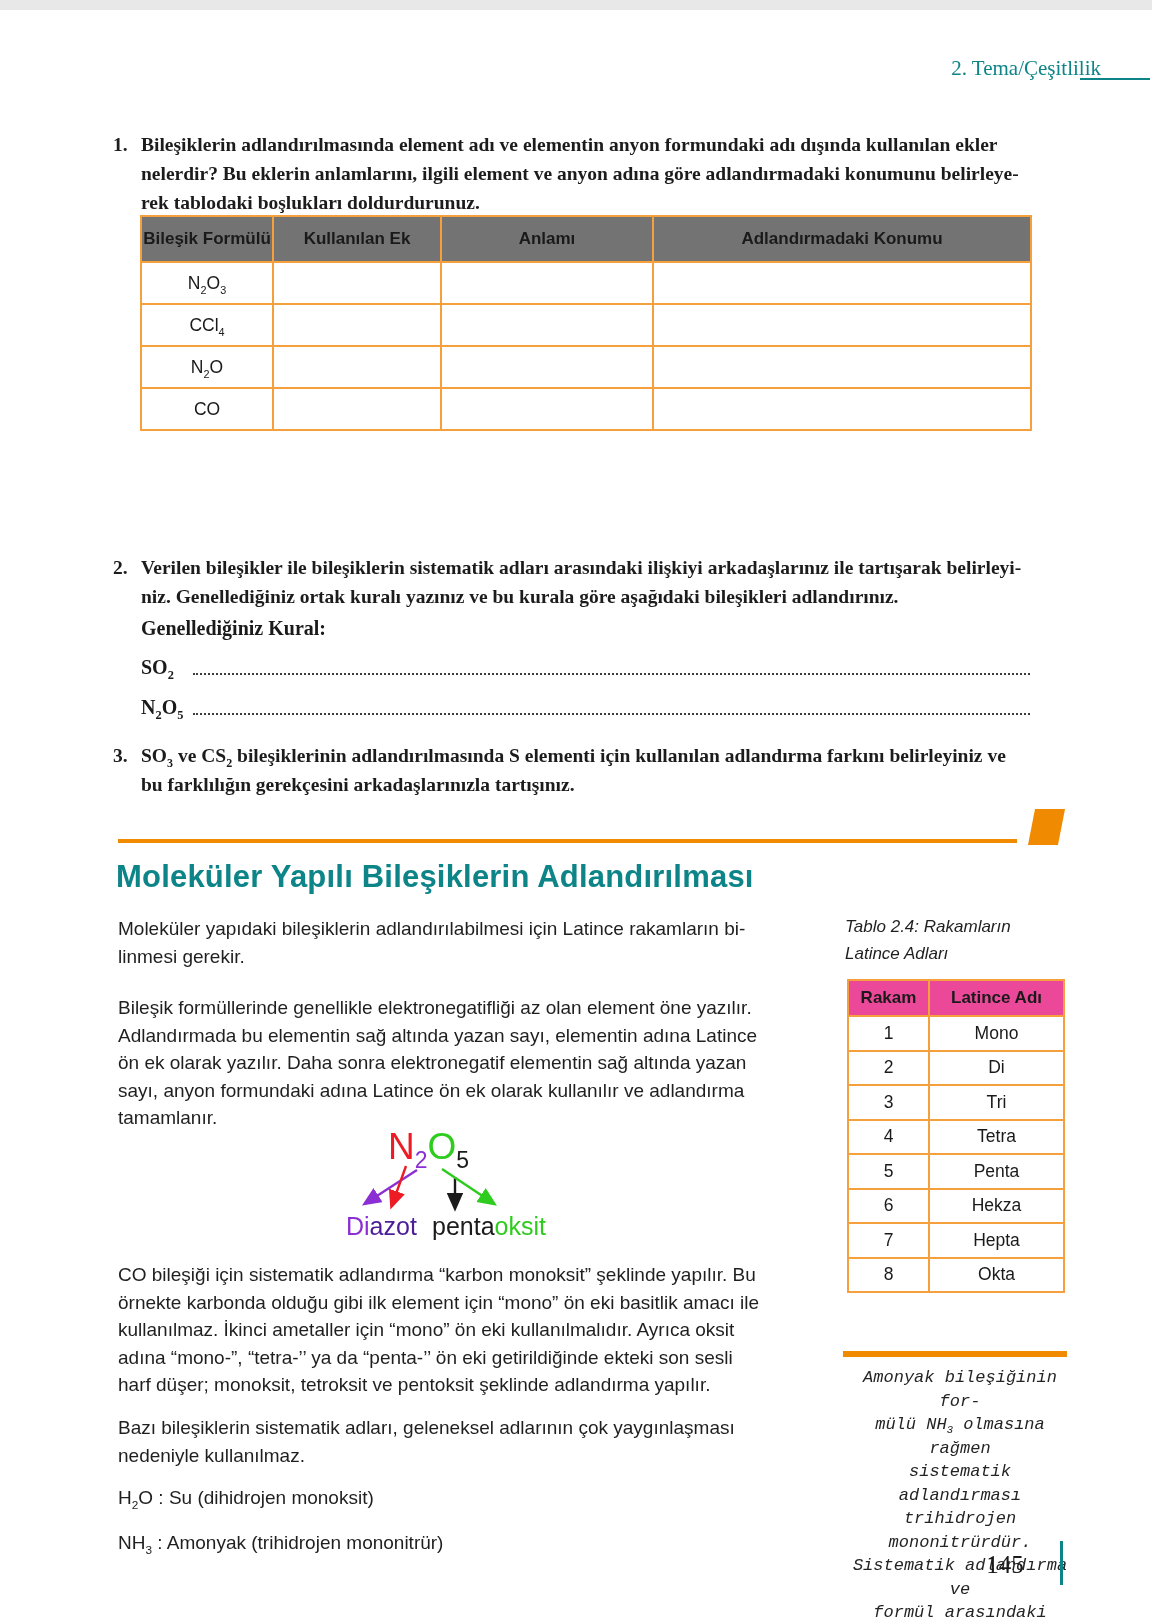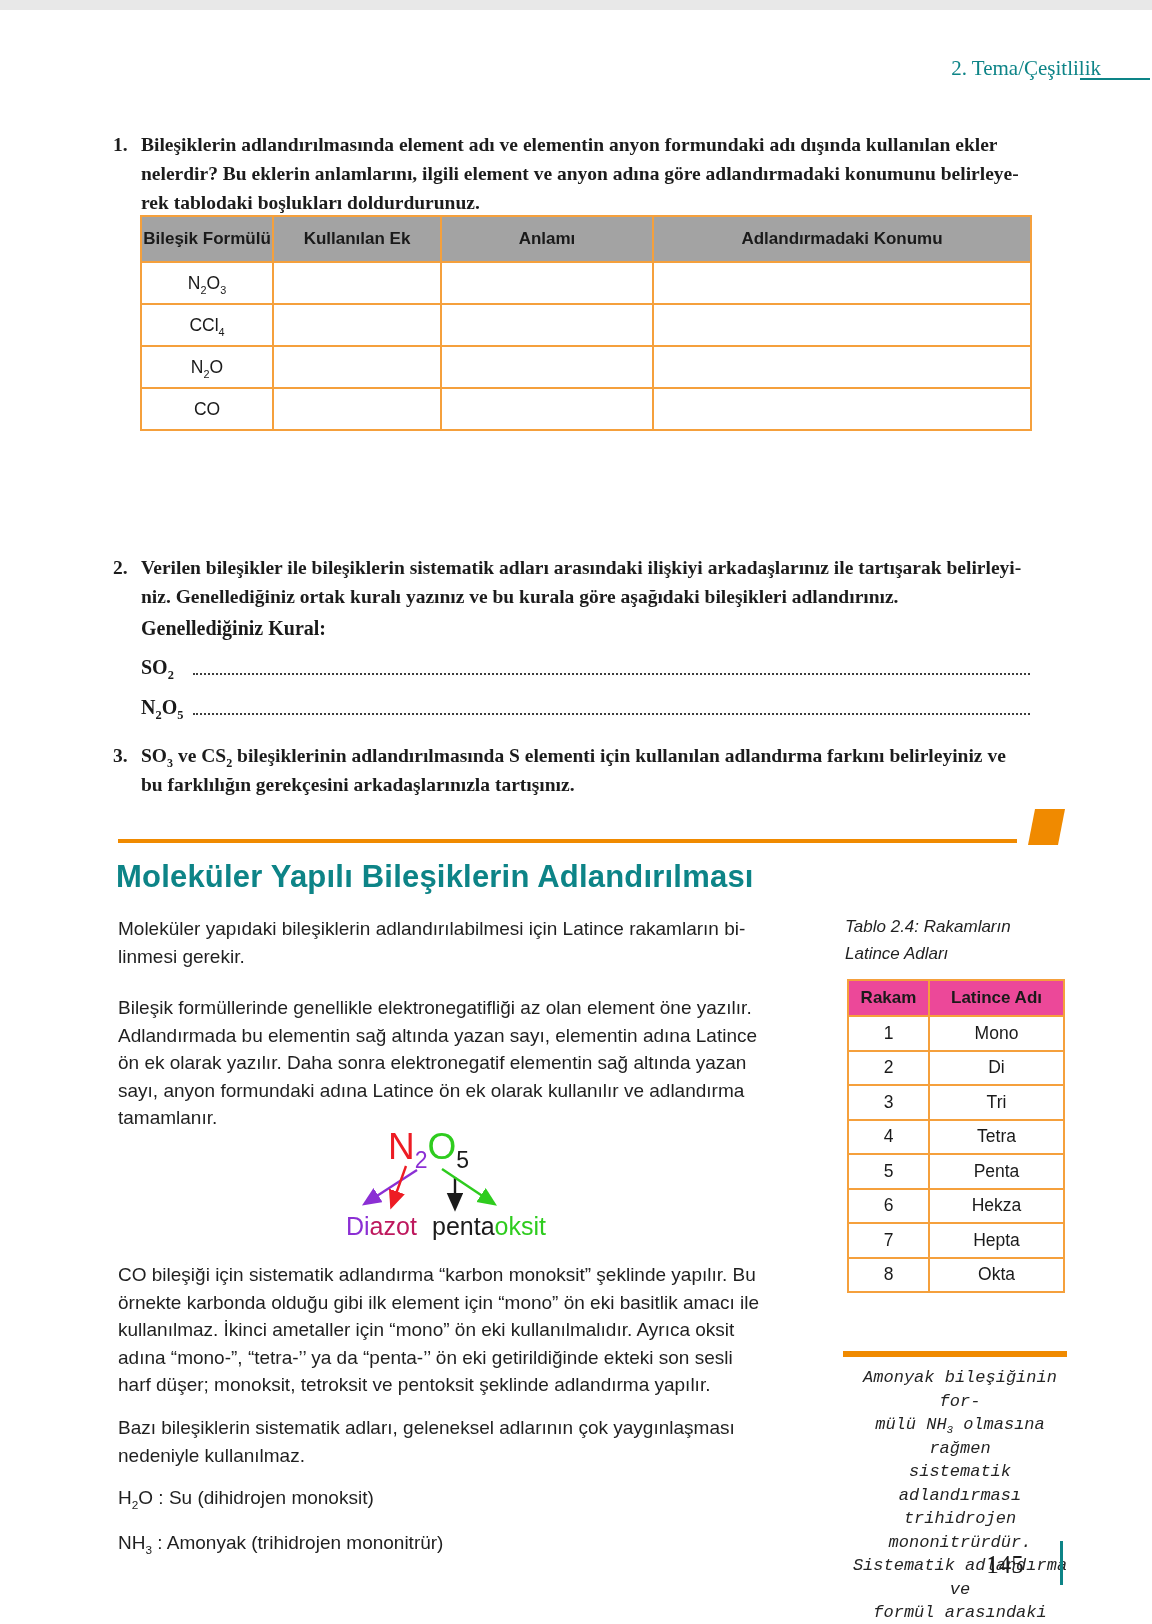--- a/index.html
+++ b/index.html
@@ -14,21 +14,21 @@
 
   
   .q{position:absolute;font-family:"Liberation Serif",serif;font-weight:bold;
      font-size:19.5px;line-height:29px;color:#1c1c1c;display:flex;}
   .qn{width:28px;flex:0 0 28px;}
   .qt{flex:1;}
 
   
   .tbl1{position:absolute;left:140px;top:205px;border-collapse:collapse;table-layout:fixed;}
   .tbl1 td{border:2px solid #f5a03c;text-align:center;vertical-align:middle;padding:0;}
-  .tbl1 tr.hd td{background:#a3a3a3;font-weight:bold;font-size:17px;height:44px;}
+  .tbl1 tr.hd td{background:#737373;font-weight:bold;font-size:17px;height:44px;}
   .tbl1 tr.bd td{background:#ffffff;font-size:17.5px;height:40px;}
 
   .rule-label{position:absolute;left:141px;top:607px;font-family:"Liberation Serif",serif;
               font-weight:bold;font-size:20px;}
   .ans-row{position:absolute;left:141px;width:889px;display:flex;align-items:flex-end;}
   .ans-formula{flex:0 0 52px;font-family:"Liberation Serif",serif;font-weight:bold;font-size:20px;}
   .ans-leader{flex:1;border-bottom:2px dotted #3c3c3c;margin-bottom:4px;height:0;}
 
   
   .divider{position:absolute;left:118px;top:829px;width:899px;height:4px;background:#f08a00;}
@@ -218,21 +218,21 @@
           </marker>
         <marker id="ah3" markerWidth="9" markerHeight="8" refX="6" refY="3.5" orient="auto">
             <path d="M0,0 L8,3.5 L0,7 z" fill="#2ecc1e"></path>
           </marker>
       </defs>
       <line x1="87" y1="6" x2="36" y2="39" stroke-width="2.4" marker-end="url(#ah0)" stroke="#8b2fd4"></line>
       <line x1="76" y1="2" x2="62" y2="41" stroke-width="2.4" marker-end="url(#ah1)" stroke="#ed1c24"></line>
       <line x1="125" y1="13" x2="125" y2="43" stroke-width="2.4" marker-end="url(#ah2)" stroke="#1b1b1b"></line>
       <line x1="112" y1="5" x2="163" y2="39" stroke-width="2.4" marker-end="url(#ah3)" stroke="#2ecc1e"></line>
     </svg>
-    <div class="diagram-label lab-left"><span class="seg" style="color:#8b2fd4">Di</span><span class="seg" style="color:#be185d">azot</span></div>
+    <div class="diagram-label lab-left"><span class="seg" style="color:#8b2fd4">Di</span><span class="seg" style="color:#4c1d95">azot</span></div>
     <div class="diagram-label lab-right"><span class="seg" style="color:#1b1b1b">penta</span><span class="seg" style="color:#2ecc1e">oksit</span></div>
   </div>
 
   <div class="p" style="top:1251px;">CO bileşiği için sistematik adlandırma “karbon monoksit” şeklinde yapılır. Bu<br>örnekte karbonda olduğu gibi ilk element için “mono” ön eki basitlik amacı ile<br>kullanılmaz. İkinci ametaller için “mono” ön eki kullanılmalıdır. Ayrıca oksit<br>adına “mono-”, “tetra-’’ ya da “penta-’’ ön eki getirildiğinde ekteki son sesli<br>harf düşer; monoksit, tetroksit ve pentoksit şeklinde adlandırma yapılır.</div>
 
   <div class="p" style="top:1404px;">Bazı bileşiklerin sistematik adları, geleneksel adlarının çok yaygınlaşması<br>nedeniyle kullanılmaz.</div>
   <div class="p" style="top:1474px;">H<sub>2</sub>O : Su (dihidrojen monoksit)</div>
   <div class="p" style="top:1519px;">NH<sub>3</sub> : Amonyak (trihidrojen mononitrür)</div>
 
   <div class="note-rule"></div>

